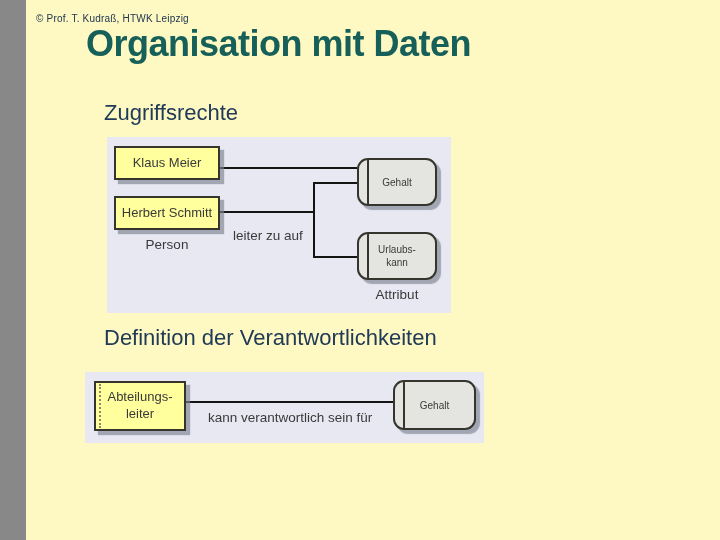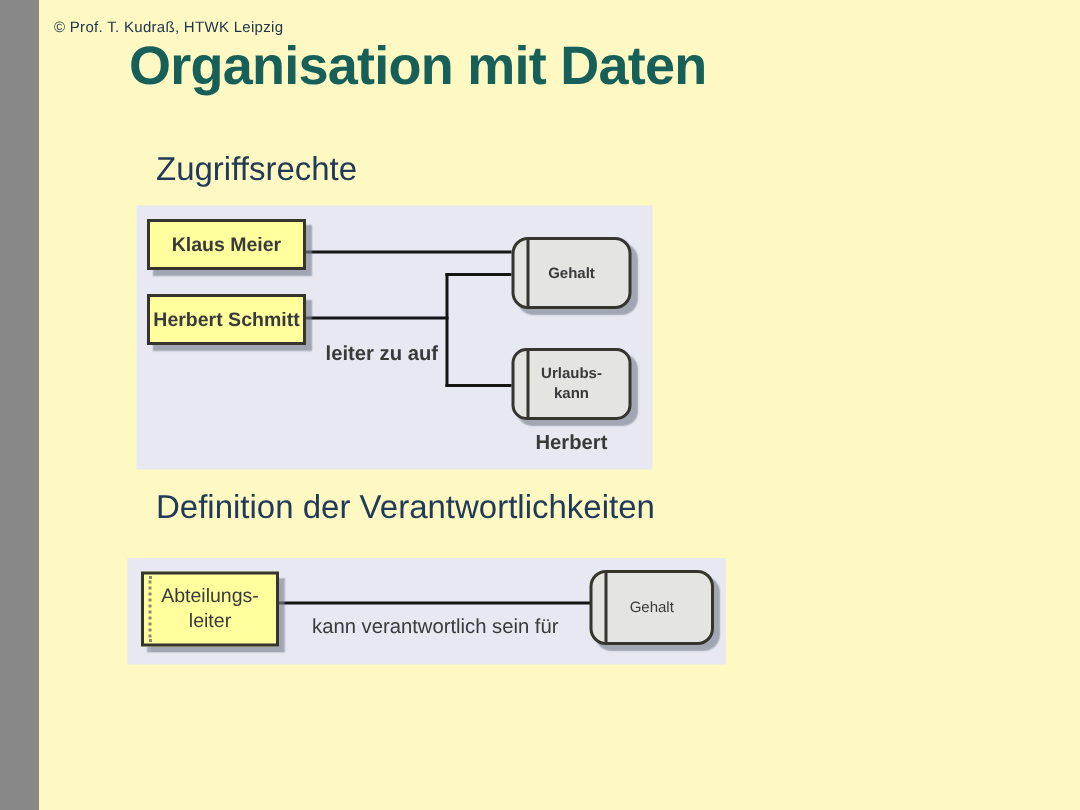--- a/index.html
+++ b/index.html
@@ -17,21 +17,21 @@
     font-size:36px; font-weight:bold; color:#176059; letter-spacing:-0.5px;
     line-height:1.1; white-space:nowrap;
   }
   .subtitle {
     position:absolute; font-size:22px; color:#203a57; white-space:nowrap;
   }
   .subtitle.s1 { left:78px; top:100px; }
   .subtitle.s2 { left:78px; top:325px; }
 
   .diagram { position:absolute; background:#e7e8f2; }
-  .diag1 { left:65px; top:137px; width:344px; height:176px;font-weight:bold; }
+  .diag1 { left:81px; top:137px; width:344px; height:176px; }
   .diag2 { left:59px; top:372px; width:399px; height:71px; }
 
   .ybox {
     position:absolute; background:#ffff9e; border:2px solid #35352d;
     box-shadow:4px 4px 1px rgba(125,130,145,0.65);
     display:flex; flex-direction:column; align-items:center; justify-content:center;
     font-size:13px; color:#3a3a3a; text-align:center; line-height:1.3;
   }
   .gbox {
     position:absolute; background:#e4e4e0; border:2px solid #35352d; border-radius:11px;
@@ -52,21 +52,21 @@
 
   .diag-label {
     position:absolute; font-size:13.5px; color:#3a3a3a; text-align:center; white-space:nowrap;
   }
   
   .box-klaus   { left:7px;   top:9px;   width:106px; height:34px; }
   .box-herbert { left:7px;   top:59px;  width:106px; height:34px; }
   .lbl-person  { left:7px;   top:100px; width:106px; }
   .lbl-greift  { left:126px; top:91px; }
   .box-gehalt1 { left:250px; top:21px;  width:80px; height:48px; }
-  .box-urlaub  { left:250px; top:95px;  width:80px; height:48px;border-radius:10px; }
+  .box-urlaub  { left:250px; top:95px;  width:80px; height:48px; }
   .lbl-attribut{ left:250px; top:150px; width:80px; }
   .ln-klaus    { left:113px; top:30px;  width:137px; height:2px; }
   .ln-herbert  { left:113px; top:74px;  width:95px;  height:2px; }
   .ln-trunk    { left:206px; top:45px;  width:2px;   height:76px; }
   .ln-tgehalt  { left:206px; top:45px;  width:44px;  height:2px; }
   .ln-turlaub  { left:206px; top:119px; width:44px;  height:2px; }
 
   
   .box-abteilung { left:9px;   top:9px;  width:92px; height:50px; }
   .ln-kann       { left:101px; top:29px; width:208px; height:2px; }
@@ -93,35 +93,36 @@
     <div class="conn ln-turlaub"></div>
 
     <div class="ybox box-klaus">
       <span class="blabel">Klaus Meier</span>
     </div>
 
     <div class="ybox box-herbert">
       <span class="blabel">Herbert Schmitt</span>
     </div>
 
+    <div class="diag-label lbl-person">Person</div>
 
     <div class="diag-label lbl-greift">leiter zu auf</div>
 
     <div class="gbox box-gehalt1">
       <span class="divider"></span>
       <span class="blabel">Gehalt</span>
     </div>
 
     <div class="gbox box-urlaub">
       <span class="divider"></span>
       <span class="blabel">Urlaubs-</span>
       <span class="blabel">kann</span>
     </div>
 
-    <div class="diag-label lbl-attribut">Herbert</div>
+    <div class="diag-label lbl-attribut">Attribut</div>
   </div>
 
   <div class="subtitle s2">Definition der Verantwortlichkeiten</div>
 
   <div class="diagram diag2">
 
     <div class="conn ln-kann"></div>
 
     <div class="ybox box-abteilung">
       <span class="dashline"></span>

